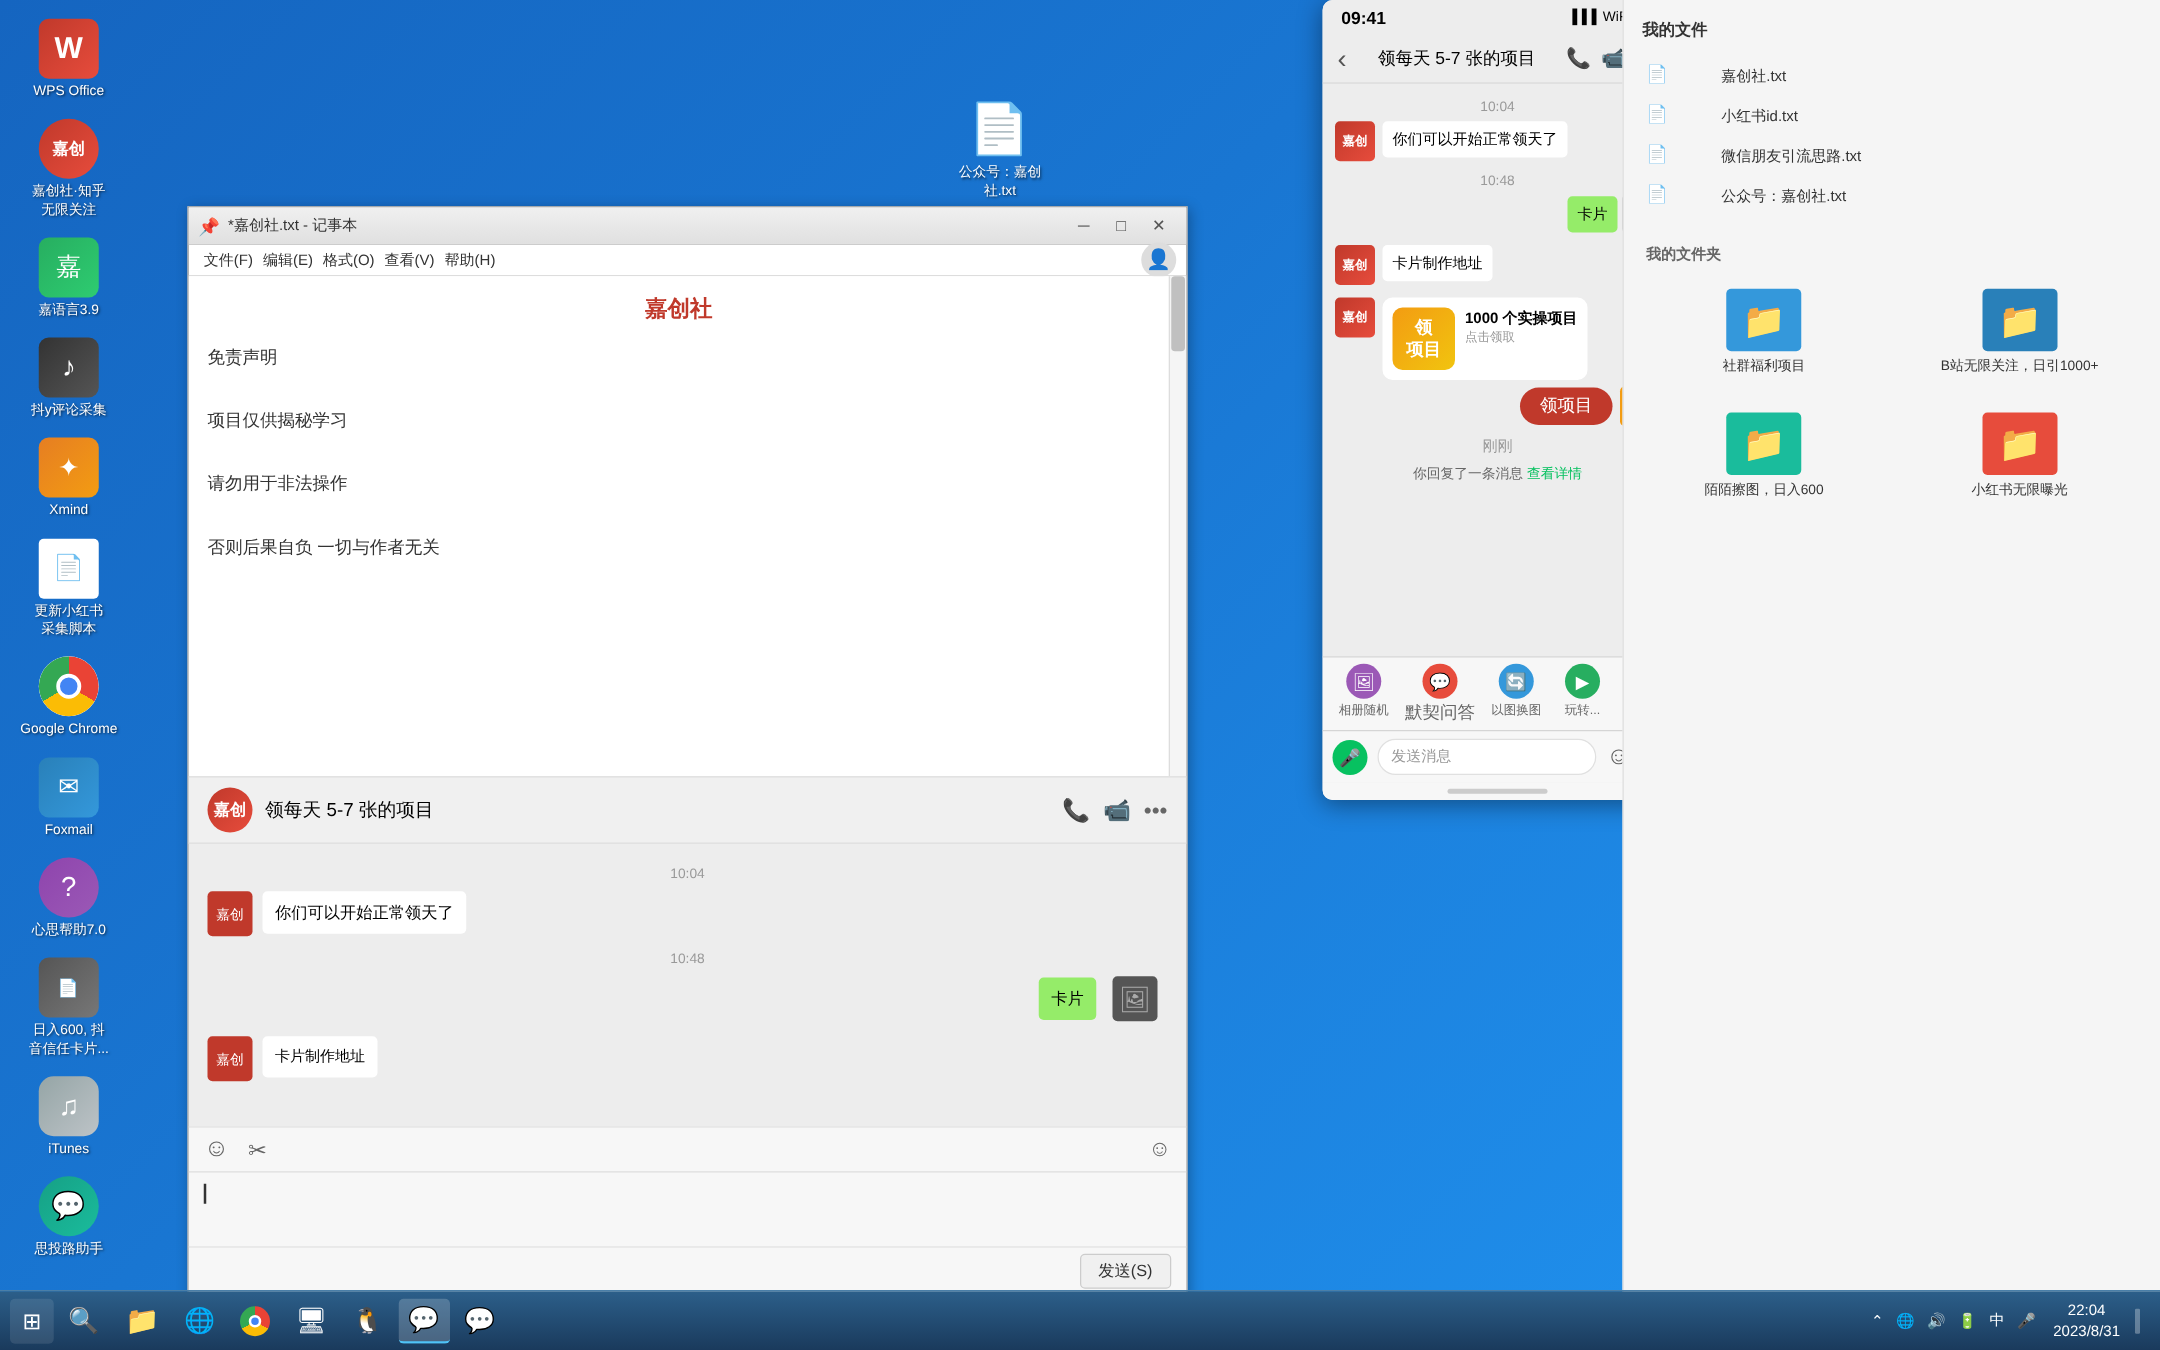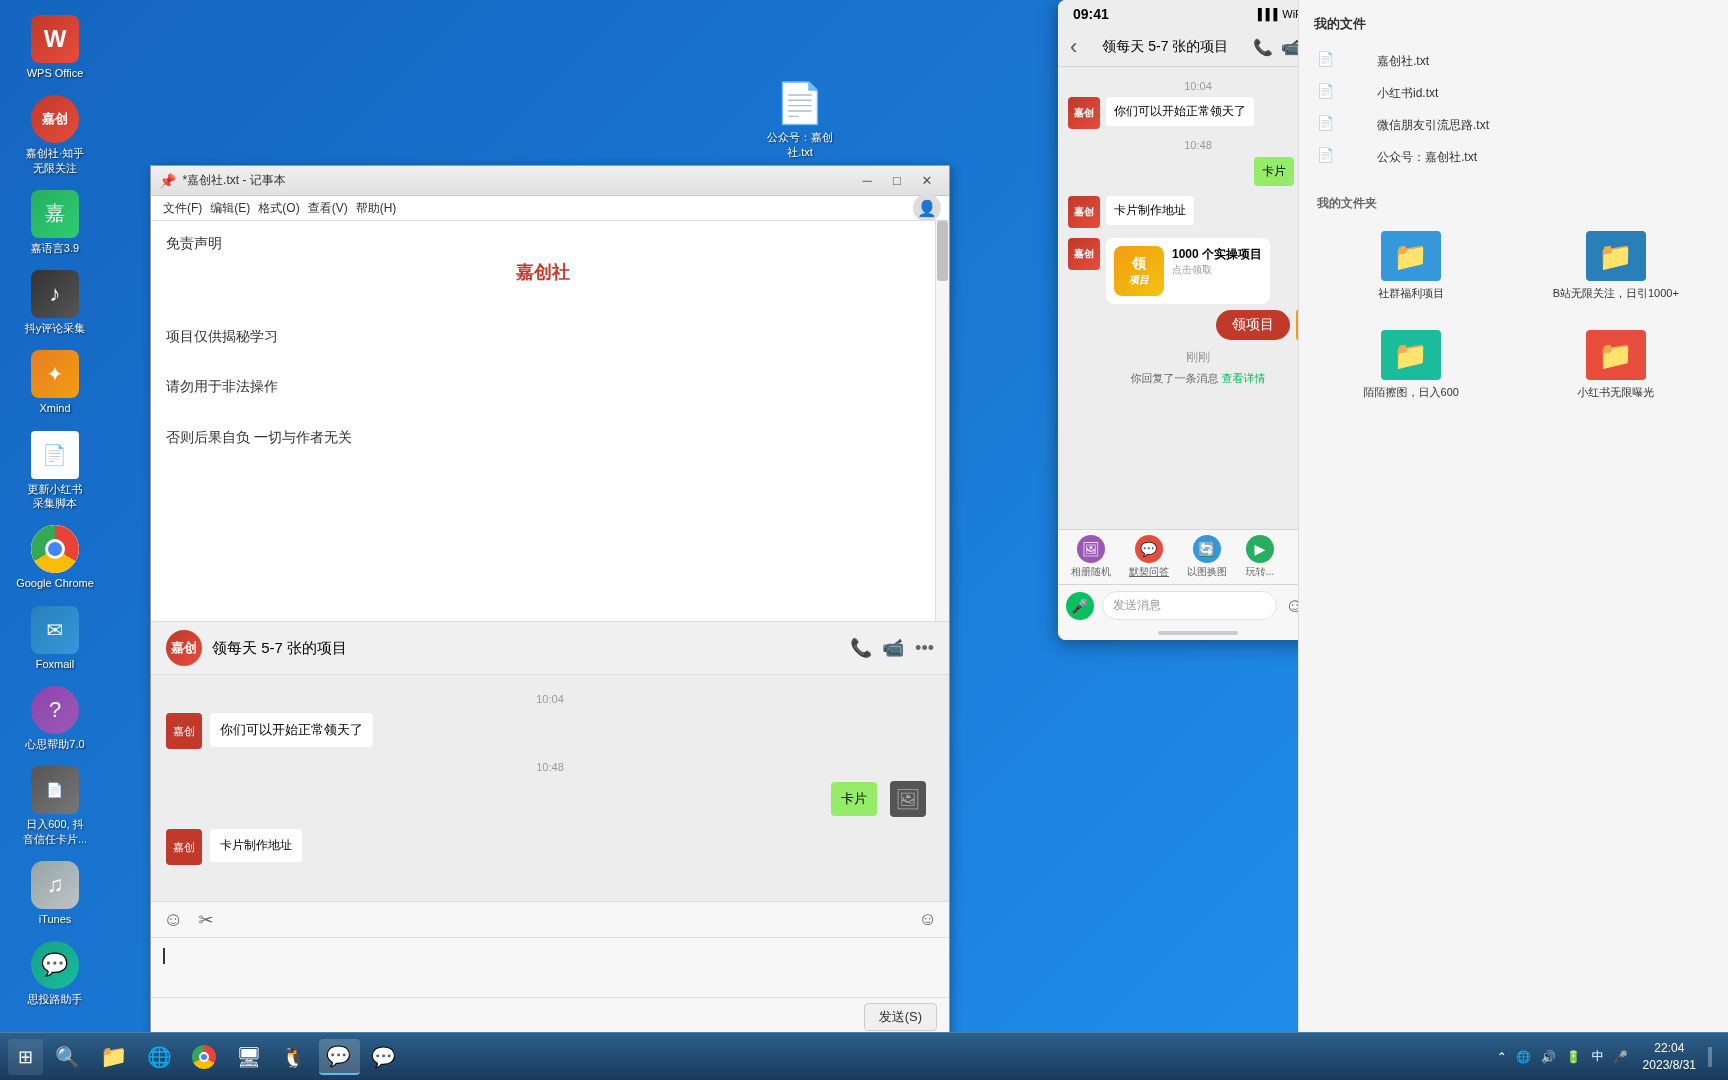--- a/index.html
+++ b/index.html
@@ -479,22 +479,22 @@
       <span>编辑(E)</span>
       <span>格式(O)</span>
       <span>查看(V)</span>
       <span>帮助(H)</span>
       <div style="flex:1; display:flex; justify-content:flex-end;">
         <div style="width:28px;height:28px;border-radius:50%;background:#ddd;display:flex;align-items:center;justify-content:center;font-size:16px;cursor:pointer;">👤</div>
       </div>
     </div>
     <div style="display:flex; position:relative;">
       <div class="notepad-content" style="flex:1; min-height:400px;">
+        <div style="text-align:center; font-size:18px; font-weight:bold; color:#c0392b; margin-bottom:10px;">嘉创社</div>
         <div>免责声明</div>
-        <div style="text-align:center; font-size:18px; font-weight:bold; color:#c0392b; margin-bottom:10px;">嘉创社</div>
         <br>
         <div>项目仅供揭秘学习</div>
         <br>
         <div>请勿用于非法操作</div>
         <br>
         <div>否则后果自负 一切与作者无关</div>
       </div>
       <div style="width:14px;background:#f5f5f5;border-left:1px solid #ddd;position:relative;">
         <div style="position:absolute;top:0;left:1px;right:1px;height:60px;background:#c0c0c0;border-radius:3px;"></div>
       </div>
@@ -594,21 +594,21 @@
       <div style="display:flex;align-items:flex-start;margin-bottom:10px;">
         <div style="width:32px;height:32px;border-radius:4px;background:linear-gradient(135deg,#c0392b,#e74c3c);display:flex;align-items:center;justify-content:center;color:white;font-size:10px;font-weight:bold;flex-shrink:0;">嘉创</div>
         <div style="background:white;border-radius:4px;padding:6px 8px;margin-left:6px;font-size:12px;">卡片制作地址</div>
       </div>
 
       <div style="display:flex;align-items:flex-start;margin-bottom:5px;">
         <div style="width:32px;height:32px;border-radius:4px;background:linear-gradient(135deg,#c0392b,#e74c3c);display:flex;align-items:center;justify-content:center;color:white;font-size:10px;font-weight:bold;flex-shrink:0;">嘉创</div>
         <div style="background:white;border-radius:8px;padding:8px;margin-left:6px;max-width:180px;display:flex;gap:8px;align-items:flex-start;">
           <div style="width:50px;height:50px;background:linear-gradient(135deg,#f39c12,#f1c40f);border-radius:8px;display:flex;flex-direction:column;align-items:center;justify-content:center;font-size:14px;font-weight:bold;color:white;flex-shrink:0;">
             <span>领</span>
-            <span style="font-size:10px;font-style:italic;">项目</span>
+            <span style="font-size:14px;">项目</span>
           </div>
           <div>
             <div style="font-size:12px;font-weight:bold;">1000 个实操项目</div>
             <div style="font-size:10px;color:#999;">点击领取</div>
           </div>
         </div>
       </div>
 
       <div style="display:flex;justify-content:flex-end;margin-bottom:8px;gap:6px;align-items:center;">
         <button class="leader-btn">领项目</button>
@@ -622,21 +622,21 @@
       </div>
     </div>
 
     <div style="background:#f7f7f7;padding:5px 8px;display:flex;gap:8px;border-top:1px solid #d5d5d5;overflow-x:auto;white-space:nowrap;">
       <div style="display:flex;flex-direction:column;align-items:center;gap:2px;cursor:pointer;min-width:50px;">
         <div style="width:28px;height:28px;border-radius:50%;background:#9b59b6;display:flex;align-items:center;justify-content:center;color:white;font-size:14px;">🖼</div>
         <span style="font-size:10px;color:#666;">相册随机</span>
       </div>
       <div style="display:flex;flex-direction:column;align-items:center;gap:2px;cursor:pointer;min-width:50px;">
         <div style="width:28px;height:28px;border-radius:50%;background:#e74c3c;display:flex;align-items:center;justify-content:center;color:white;font-size:14px;">💬</div>
-        <span style="font-size:10px;color:#666;text-decoration:underline;">默契问答</span>
+        <span style="font-size:14px;color:#666;">默契问答</span>
       </div>
       <div style="display:flex;flex-direction:column;align-items:center;gap:2px;cursor:pointer;min-width:50px;">
         <div style="width:28px;height:28px;border-radius:50%;background:#3498db;display:flex;align-items:center;justify-content:center;color:white;font-size:14px;">🔄</div>
         <span style="font-size:10px;color:#666;">以图换图</span>
       </div>
       <div style="display:flex;flex-direction:column;align-items:center;gap:2px;cursor:pointer;min-width:40px;">
         <div style="width:28px;height:28px;border-radius:50%;background:#27ae60;display:flex;align-items:center;justify-content:center;color:white;font-size:14px;">▶</div>
         <span style="font-size:10px;color:#666;">玩转...</span>
       </div>
     </div>

